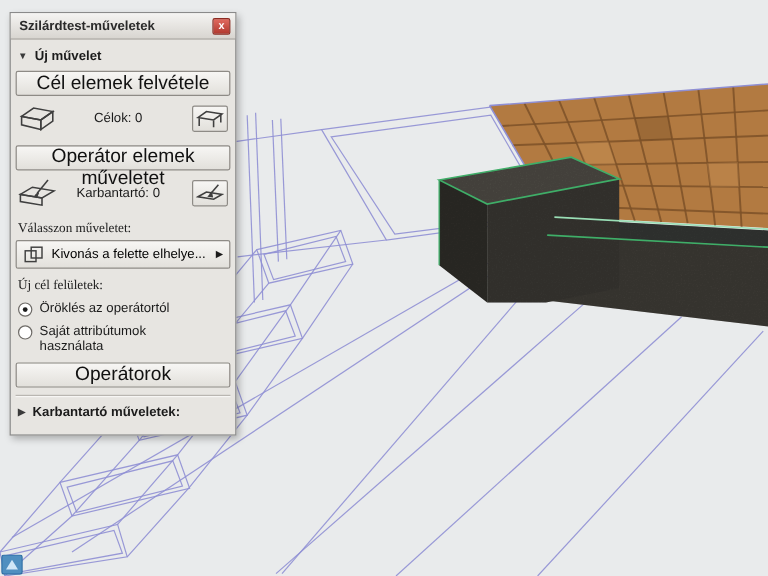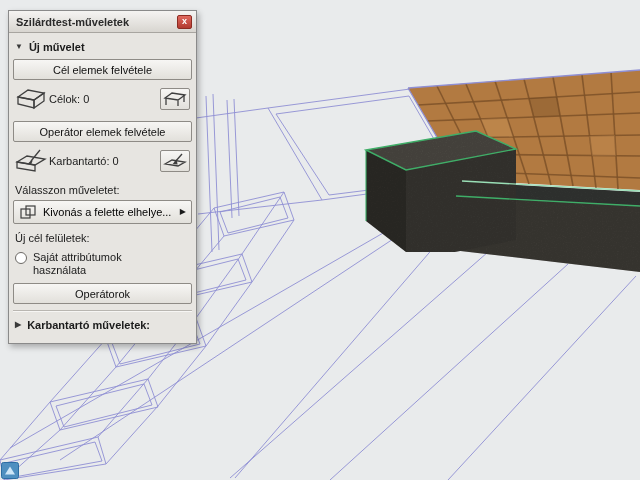--- a/index.html
+++ b/index.html
@@ -16,32 +16,32 @@
   .titlebar { height:22px; background:linear-gradient(#f5f4f2,#d8d5d0);
     border-bottom:1px solid #a8a5a0; display:flex; align-items:center;
     padding:0 4px 0 7px; }
   .titlebar .t { flex:1; font-weight:700; font-size:11px; color:#2a2a2a; }
   .closebtn { width:15px; height:14px; background:linear-gradient(#e06a5f,#b23a30);
     border:1px solid #8c2b22; color:#fff; font-size:9px; line-height:11px;
     text-align:center; font-weight:700; border-radius:2px; padding:0; cursor:pointer; }
   .pbody { padding:4px 4px 6px; }
   .sec { display:flex; align-items:center; gap:6px; padding:4px 2px 6px; font-weight:700; }
   .tri { font-size:8px; color:#3a3a3a; line-height:1; }
-  button.wide { display:block; width:100%; height:21px; font-size:11px;
+  button.wide { display:block; width:100%; height:21px; font-size:16px;
     font-family:inherit; color:#111;
     background:linear-gradient(#f7f6f4,#e2e0db); border:1px solid #8e8b86;
     border-radius:2px; margin:0 0 6px; cursor:pointer; }
   .row { display:flex; align-items:center; height:26px; margin:1px 0 9px; }
   .bigicon { width:36px; display:flex; justify-content:center; }
-  .count { flex:1; text-align:left; padding-right:12px; }
+  .count { flex:1; text-align:center; padding-right:12px; }
   .count .c { margin-left:3px; }
   .iconbtn { width:30px; height:22px; background:linear-gradient(#f7f6f4,#e2e0db);
     border:1px solid #8e8b86; border-radius:2px; display:flex; align-items:center;
     justify-content:center; margin-right:2px; cursor:pointer; padding:0; }
-  .lbl { padding:1px 2px 4px; }
+  .lbl { padding:1px 2px 4px;font-family:Liberation Serif, serif; }
   .dropbtn { display:flex; align-items:center; width:100%; height:24px;
     background:linear-gradient(#f7f6f4,#e2e0db); border:1px solid #8e8b86;
     border-radius:2px; padding:0 5px; gap:6px; font-size:11px; font-family:inherit;
     margin-bottom:7px; cursor:pointer; }
   .dropbtn .txt { flex:1; text-align:left; white-space:nowrap; overflow:hidden; }
   .arrow { font-size:8px; color:#1a1a1a; line-height:1; }
   .radio { display:flex; gap:6px; align-items:flex-start; margin:3px 2px 6px; cursor:pointer; }
   .rdot { width:12px; height:12px; border-radius:50%; border:1px solid #6d6a66;
     background:#fff; flex:none; position:relative; margin-top:1px; }
   .rdot.sel::after { content:""; position:absolute; inset:3px; border-radius:50%;
@@ -182,21 +182,21 @@
         <button class="iconbtn">
           <svg class="icn" width="24" height="18" viewBox="0 0 24 18" fill="none" stroke="#3f3f3f" stroke-width="1.3">
             <polygon points="2,8 9,3 22,5 15,10"></polygon>
             <line x1="3" y1="8.5" x2="3" y2="15"></line>
             <line x1="15" y1="10.5" x2="15" y2="16"></line>
             <line x1="21" y1="5.5" x2="21" y2="12"></line>
           </svg>
         </button>
       </div>
 
-      <button class="wide">Operátor elemek felvétele</button>
+      <button class="wide">Operátor elemek műveletet</button>
 
       <div class="row">
         <span class="bigicon">
           <svg class="icn" width="34" height="26" viewBox="0 0 34 26" fill="none" stroke="#3f3f3f" stroke-width="1.3">
             <polygon points="3,14 13,8 31,11 21,17"></polygon>
             <polygon points="3,14 21,17 21,23 3,20"></polygon>
             <line x1="26" y1="2" x2="17" y2="13"></line>
             <polygon points="15.5,15 18,12.5 16.5,16" fill="#3f3f3f"></polygon>
           </svg>
         </span>
@@ -218,20 +218,24 @@
         <svg class="icn" width="18" height="16" viewBox="0 0 18 16" fill="none" stroke="#3f3f3f" stroke-width="1.2">
           <rect x="2" y="5" width="9" height="9"></rect>
           <rect x="7" y="2" width="9" height="9"></rect>
         </svg>
         <span class="txt">Kivonás a felette elhelye...</span>
         <span class="arrow">▶</span>
       </button>
 
       <div class="lbl">Új cél felületek:</div>
 
+      <div class="radio">
+        <span class="rdot sel"></span>
+        <span class="rl">Öröklés az operátortól</span>
+      </div>
 
       <div class="radio">
         <span class="rdot"></span>
         <span class="rl">Saját attribútumok használata</span>
       </div>
 
       <button class="wide">Operátorok</button>
 
       <div class="divider"></div>
 

